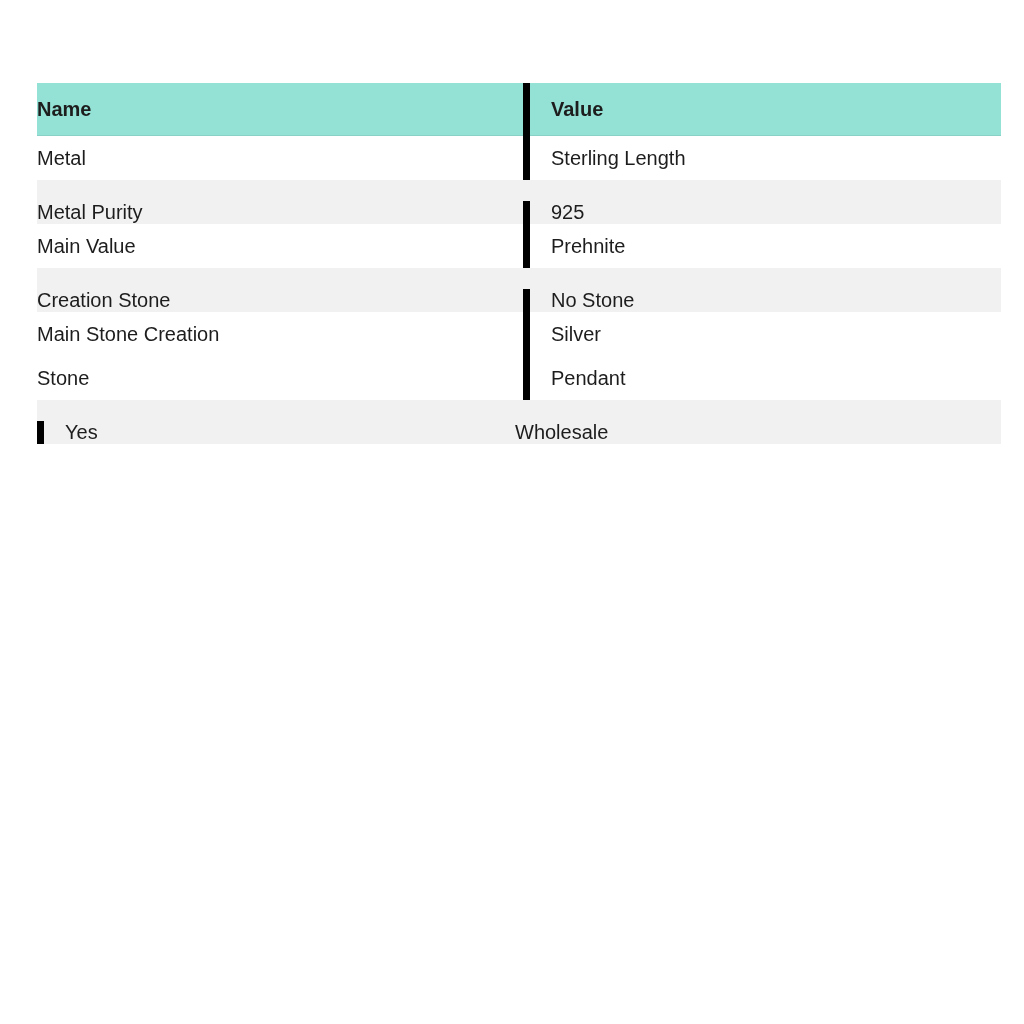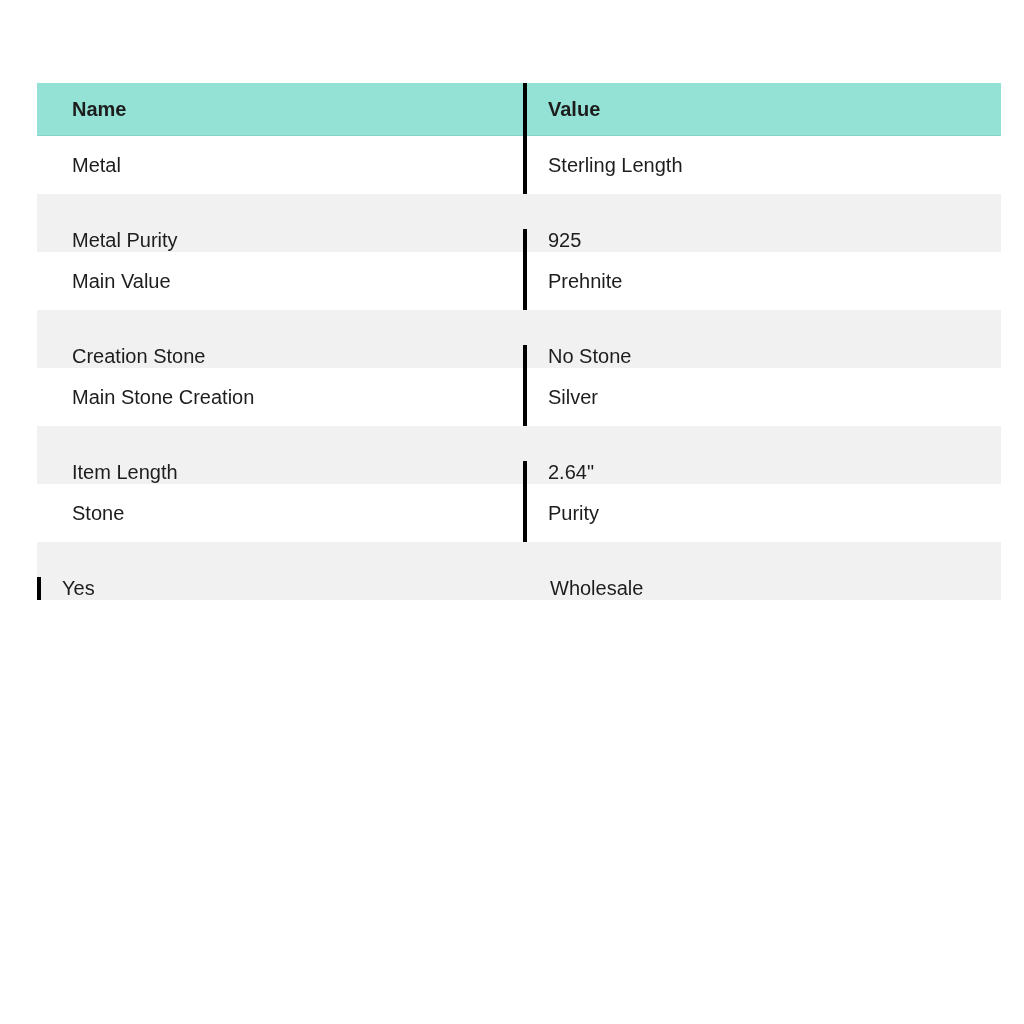--- a/index.html
+++ b/index.html
@@ -14,21 +14,21 @@
   .spec-table {
     position: absolute;
     left: 37px;
     top: 83px;
     width: 964px;
     color: var(--text-color, #1d1d1d);
     font-size: 20px;
   }
   .t-row {
     display: flex;
-    height: 58px;
+    height: 44px;
     background: var(--row-bg, #ffffff);
   }
   .t-row.alt {
     background: var(--row-alt-bg, #f1f1f1);
     align-items: flex-end;
   }
   .t-row.header {
     height: 53px;
     background: var(--header-bg, #94e1d5);
     font-weight: 600;
@@ -36,26 +36,25 @@
   }
   .t-cell {
     display: flex;
     align-items: center;
     box-sizing: border-box;
     overflow: hidden;
     white-space: nowrap;
   }
   .t-cell.name-col {
     width: 486px;
-    padding-left: 35px;
   }
   .t-cell.value-col {
     flex: 1;
     padding-left: 21px;
-    border-left: 4px solid #000000;
+    border-left: 7px solid #000000;
   }
 </style>
 </head>
 <body>
 
 <div class="spec-table">
   <div class="t-row header">
     <div class="t-cell name-col">Name</div>
     <div class="t-cell value-col">Value</div>
   </div>
@@ -73,26 +72,22 @@
         <div class="t-cell value-col">Prehnite</div>
       </div>
       <div class="t-row alt">
         <div class="t-cell name-col">Creation Stone</div>
         <div class="t-cell value-col">No Stone</div>
       </div>
       <div class="t-row">
         <div class="t-cell name-col">Main Stone Creation</div>
         <div class="t-cell value-col">Silver</div>
       </div>
-      <div class="t-row alt">
-        <div class="t-cell name-col">Item Length</div>
-        <div class="t-cell value-col">2.64"</div>
-      </div>
       <div class="t-row">
         <div class="t-cell name-col">Stone</div>
-        <div class="t-cell value-col">Purity</div>
+        <div class="t-cell value-col">Pendant</div>
       </div>
       <div class="t-row alt">
         <div class="t-cell value-col">Yes</div>
         <div class="t-cell name-col">Wholesale</div>
       </div>
     </div>
 </div>
 
 </body></html>

